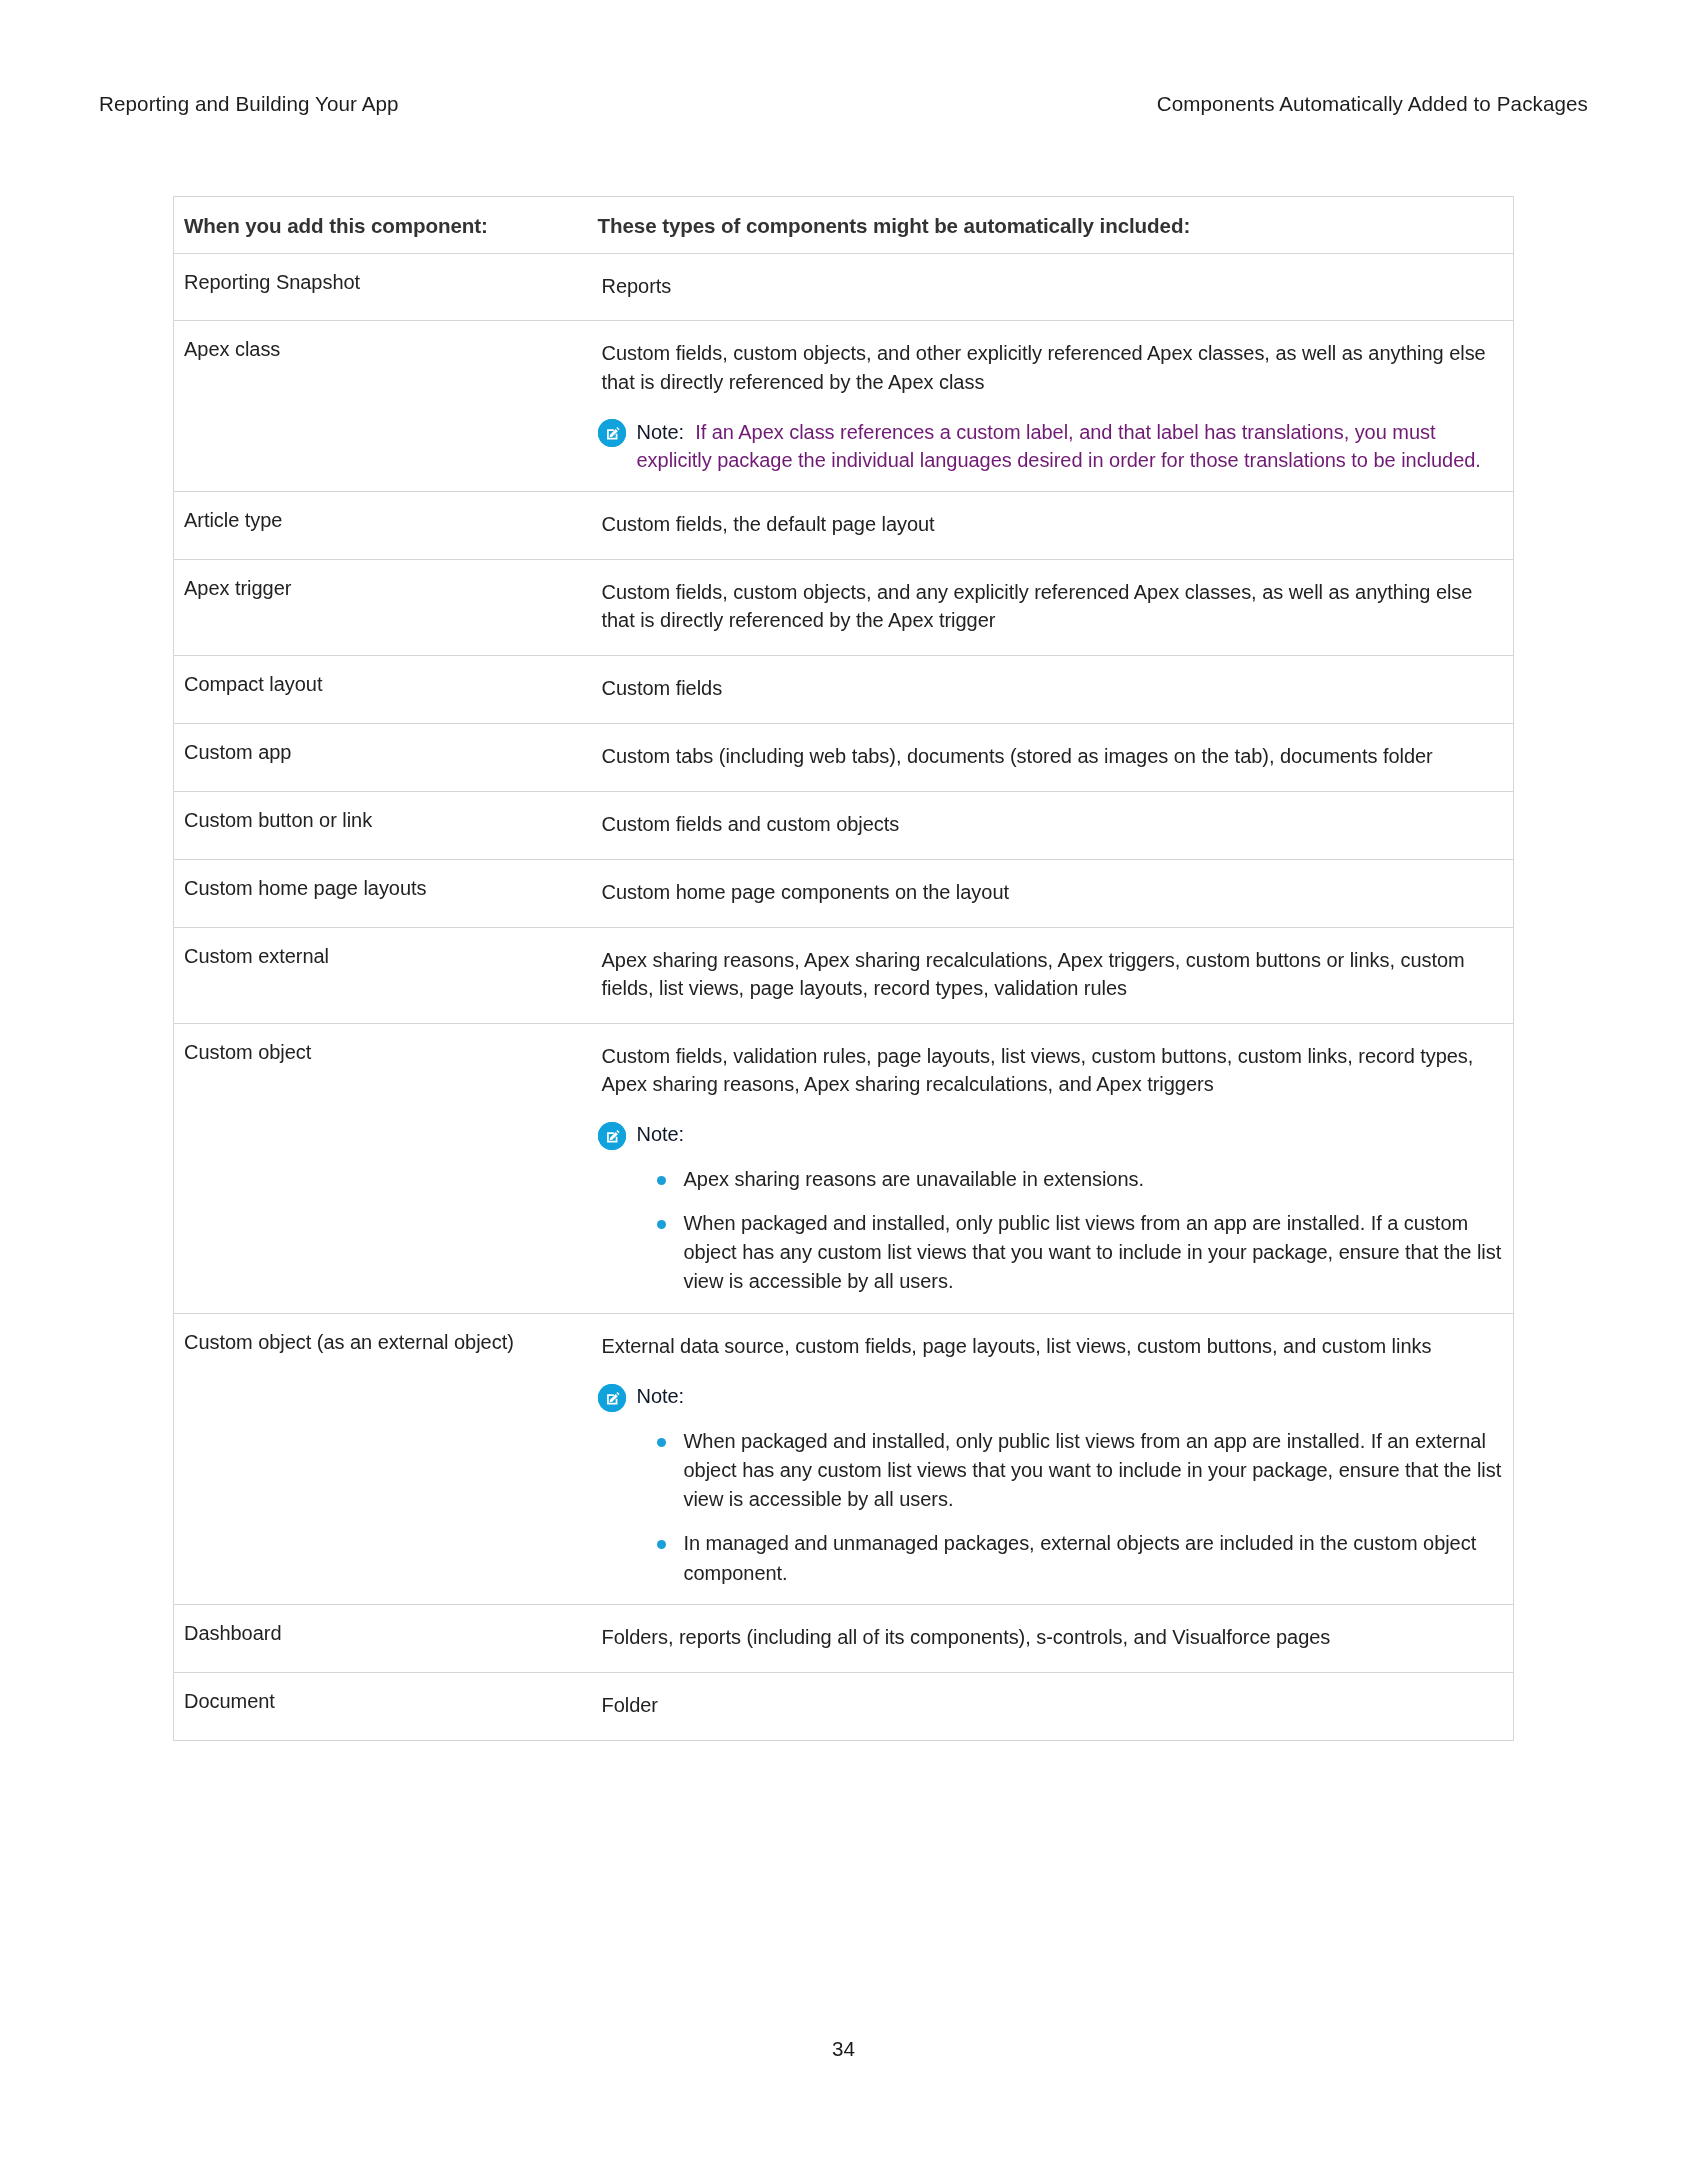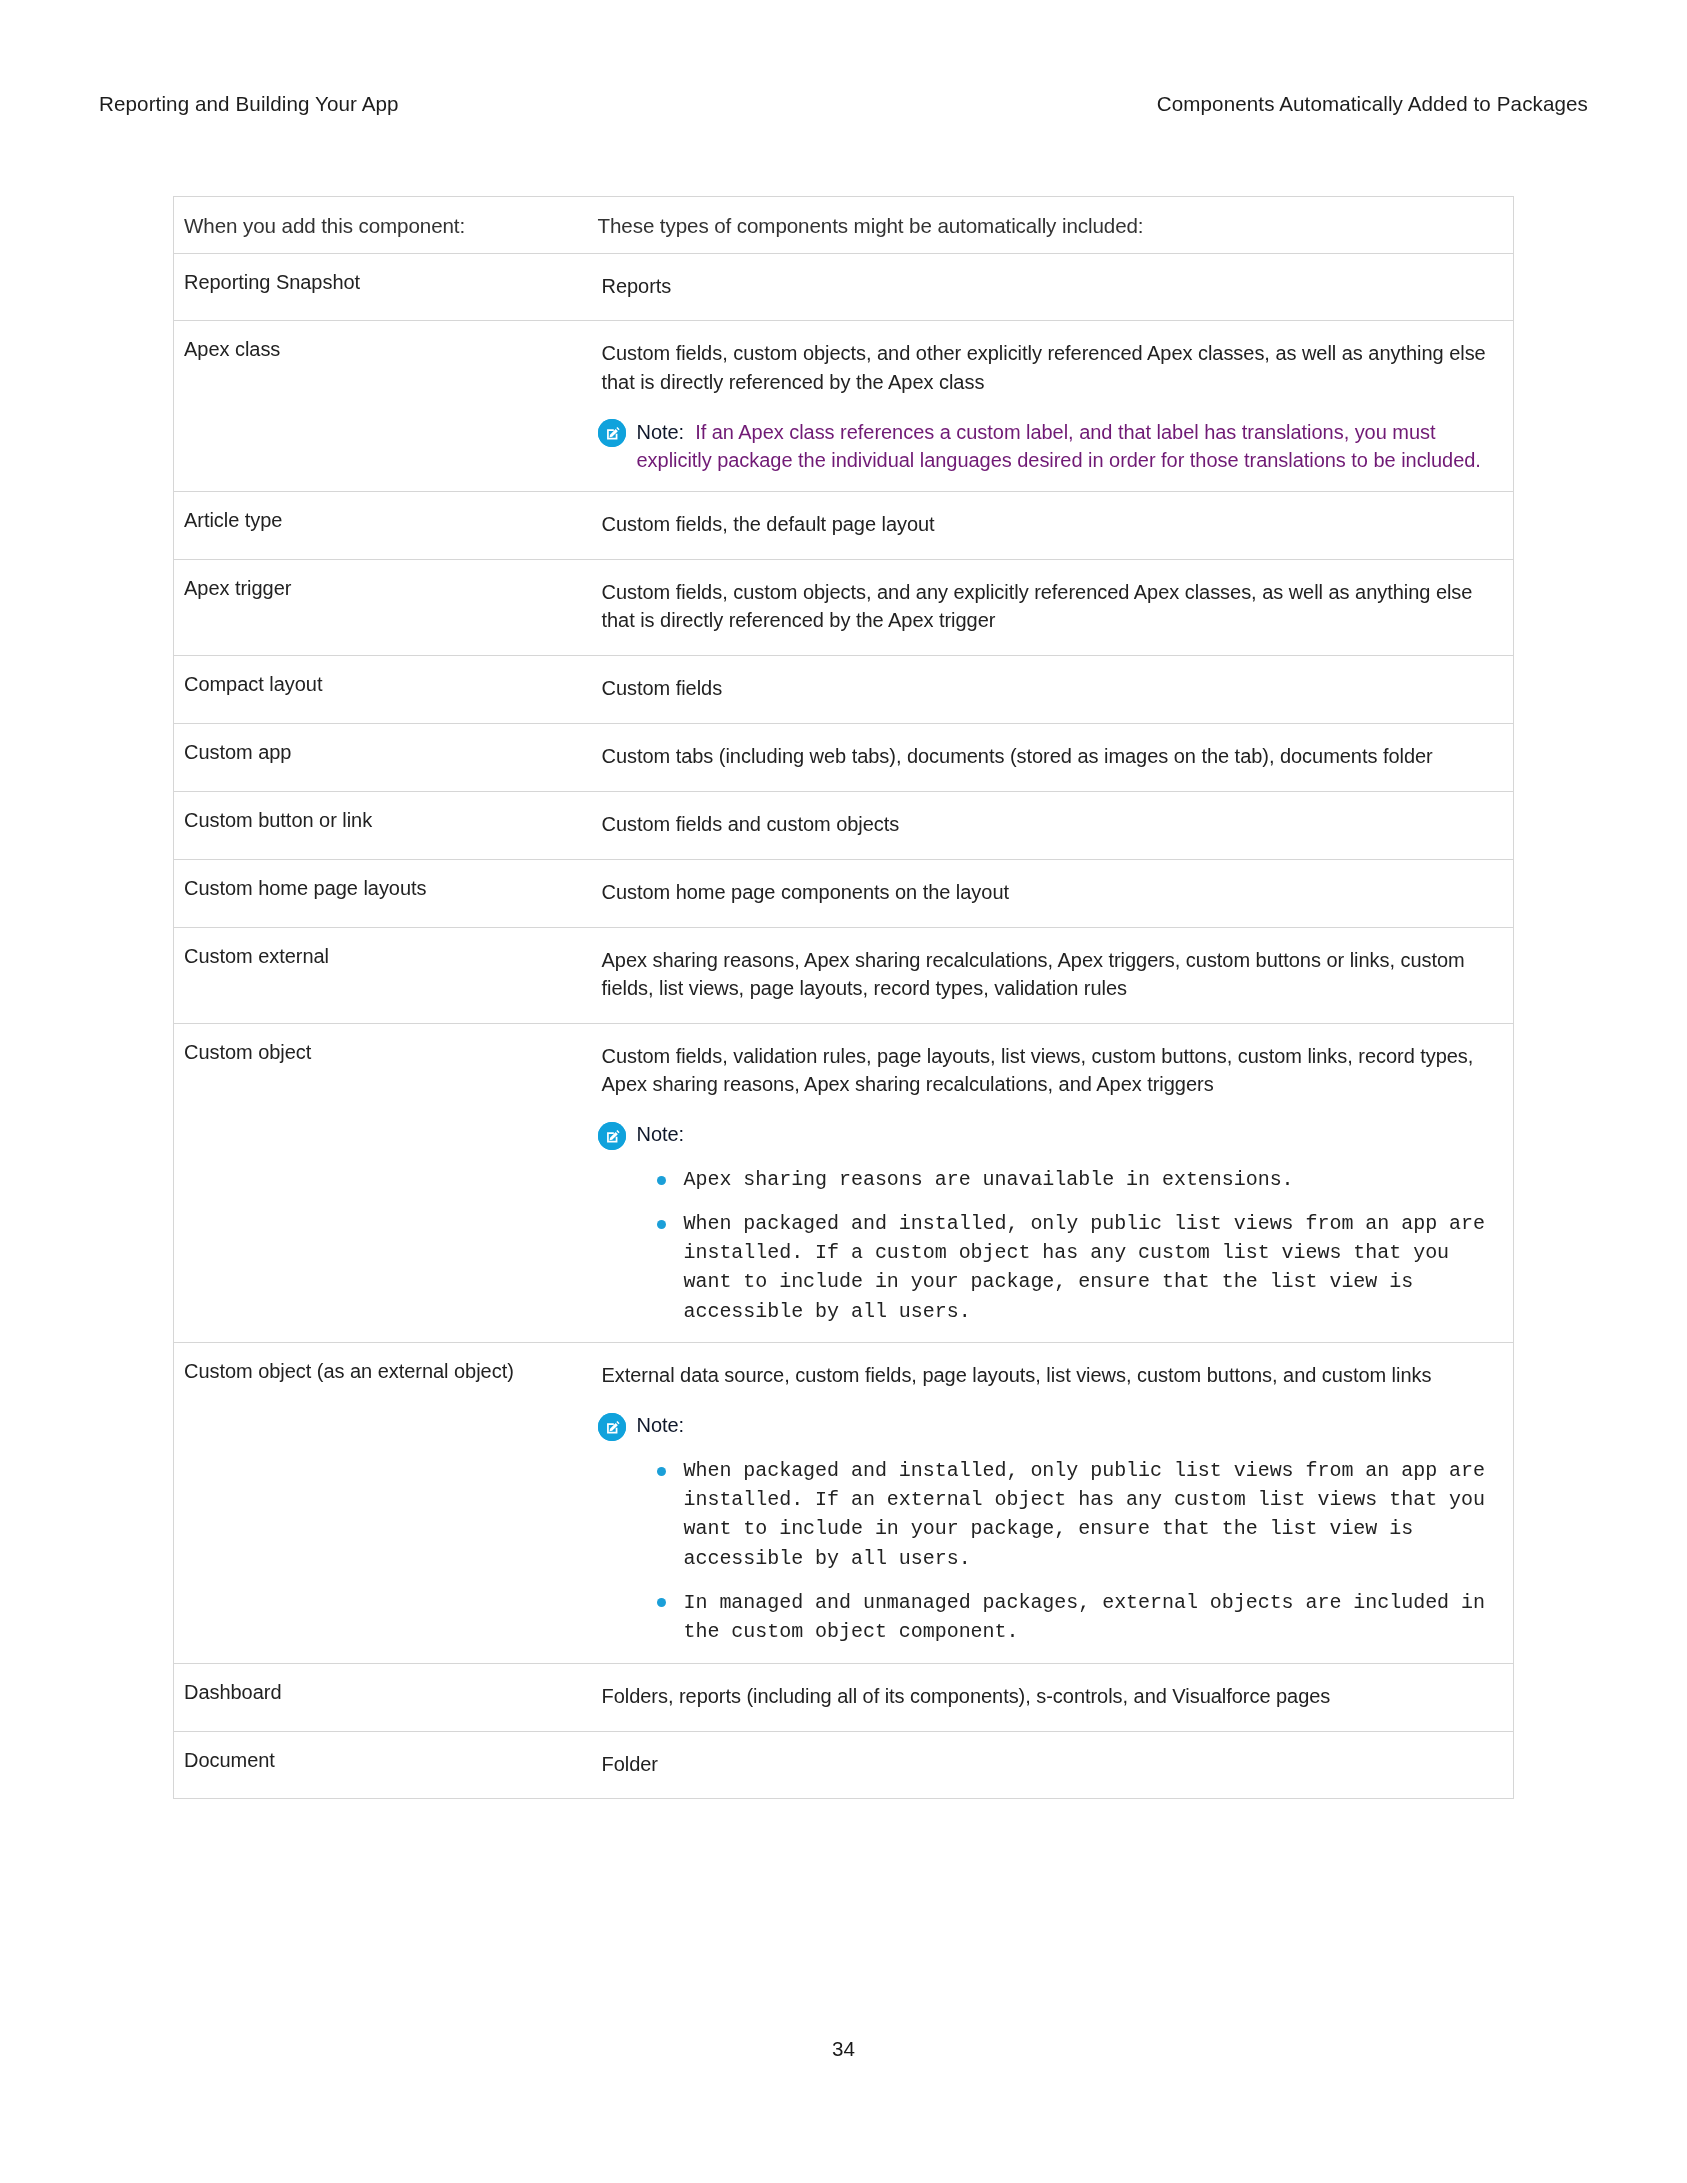--- a/index.html
+++ b/index.html
@@ -55,21 +55,21 @@
 
   table.comp-table th,
   table.comp-table td {
     border-bottom: 0.8px solid #d6d6d6;
     vertical-align: top;
     text-align: left;
     padding: 14px 10px 16.5px 10px;
   }
   table.comp-table thead th {
     font-size: 20.6px;
-    font-weight: normal;
+    font-weight: bold;
     color: #333333;
     padding-top: 16.5px;
     padding-bottom: 15px;
     letter-spacing: -0.1px;
     margin-top: 48px;
   }
   table.comp-table tbody td {
     font-size: 20px;
     font-weight: normal;
     color: #222222;
@@ -108,21 +108,20 @@
   }
   .note-label {
     color: #0f172a;
   }
   .note-inline-text { color: #701a75; }
 
   .note-list {
     list-style: none;
     margin: 16.5px 0 0 0;
     padding: 0;
-    font-family: Liberation Mono, monospace;
   }
   .note-list li {
     position: relative;
     padding-left: 47px;
     margin-bottom: 15px;
     line-height: 1.46;
   }
   .note-list li:last-child { margin-bottom: 0; }
   .note-list li .bullet {
     position: absolute;

